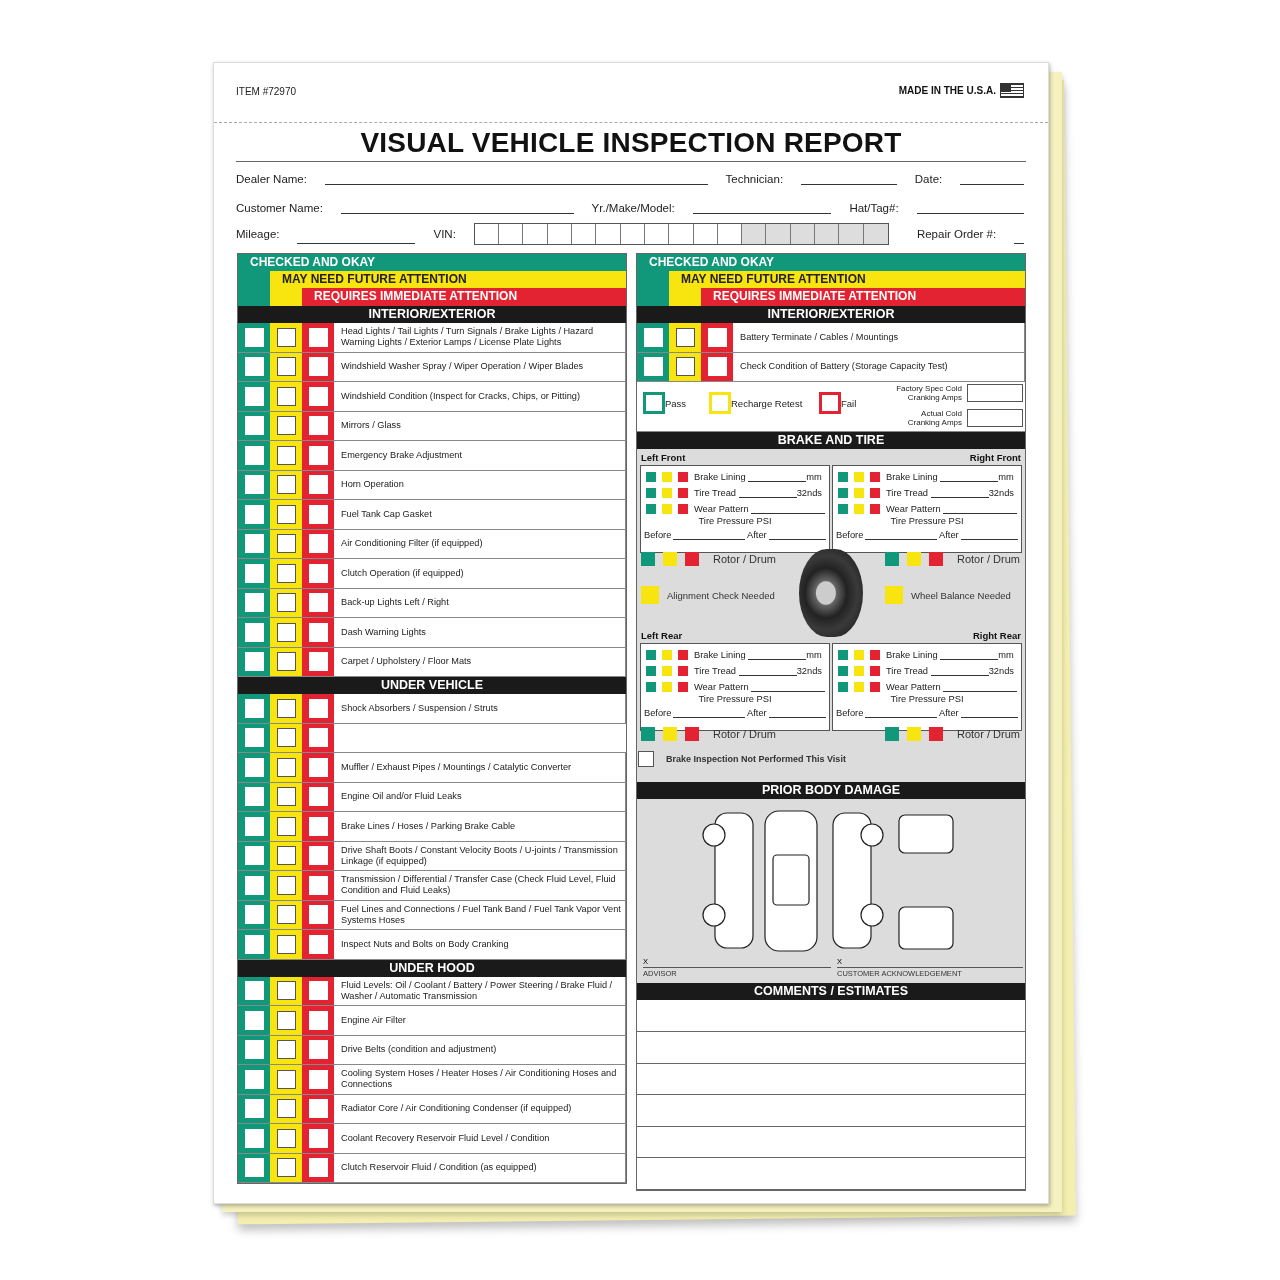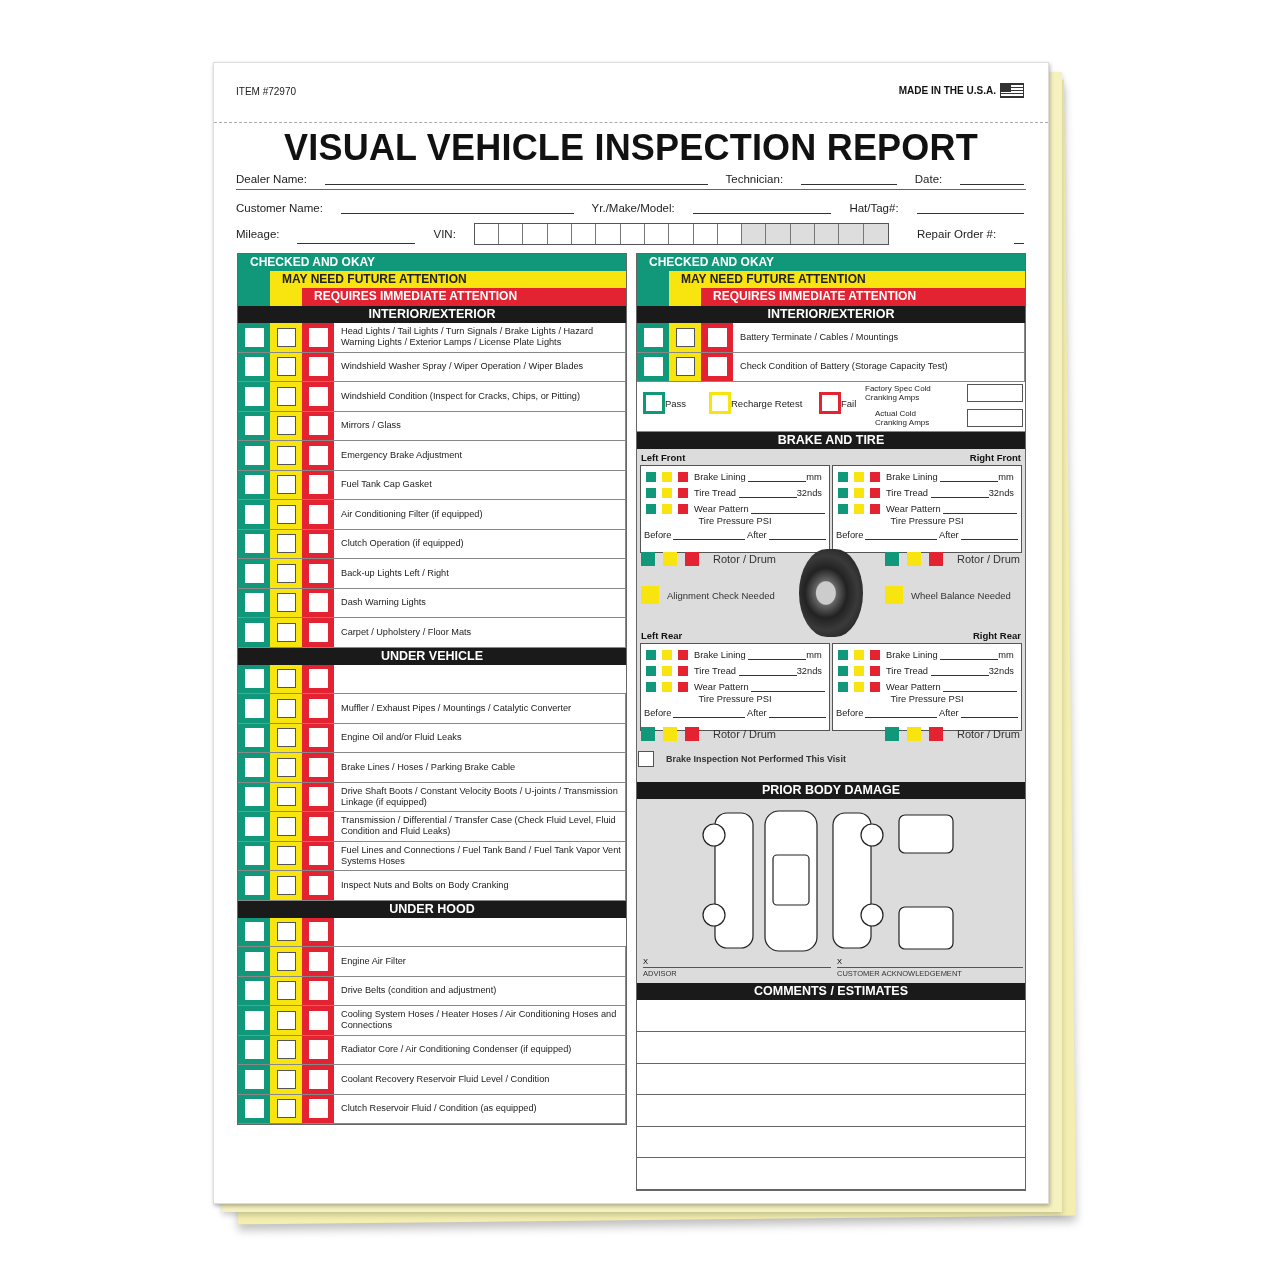--- a/index.html
+++ b/index.html
@@ -6,21 +6,21 @@
   body{width:1280px;height:1280px;background:#fff;font-family:"Liberation Sans",sans-serif;position:relative;overflow:hidden}
   .sheet-back2{position:absolute;left:232px;top:84px;width:838px;height:1136px;background:#f4efb0;transform:rotate(-0.6deg);box-shadow:0 6px 10px rgba(0,0,0,.25)}
   .sheet-back1{position:absolute;left:222px;top:72px;width:840px;height:1140px;background:#f6f2c0;box-shadow:0 3px 6px rgba(0,0,0,.2)}
   .sheet{position:absolute;left:213px;top:62px;width:836px;height:1142px;background:#fff;box-shadow:1px 2px 4px rgba(0,0,0,.3);border:1px solid #ddd}
   .abs{position:absolute}
   .item{left:22px;top:23px;font-size:10px;color:#222}
   .made{right:24px;top:20px;font-size:10px;font-weight:bold;display:flex;align-items:center;gap:4px;color:#111}
   .flag{width:24px;height:15px;background:repeating-linear-gradient(#333 0 1.5px,#fff 1.5px 3px);position:relative;border:1px solid #333}
   .flag::before{content:"";position:absolute;left:0;top:0;width:10px;height:8px;background:#333}
   .dash{left:0;right:0;top:59px;border-top:1px dashed #aaa}
-  .title{left:22px;right:22px;top:64px;text-align:center;font-size:36px;font-weight:bold;letter-spacing:0.2px;border-bottom:1px solid #666;padding-bottom:20px;color:#111}
+  .title{left:22px;right:22px;top:64px;text-align:center;font-size:28px;font-weight:bold;letter-spacing:0.2px;border-bottom:1px solid #666;padding-bottom:2px;color:#111}
   .row{left:22px;right:24px;display:flex;align-items:flex-end;font-size:11.5px;color:#222;gap:18px}
   .line{flex:1;border-bottom:1px solid #333;height:12px}
   .vin{display:flex;border:1px solid #555;height:22px}
   .vin span{width:24.3px;border-right:1px solid #777;background:#fff}
   .vin span.g{background:#ddd}
   .vin span:last-child{border-right:none}
   
   .col{position:absolute;width:390px}
   .lg{position:relative;height:52px}
   .lg .g{position:absolute;left:0;top:0;right:0;height:52px;background:#11977a}
@@ -32,21 +32,21 @@
   .hdr{background:#1a1a1a;color:#fff;font-weight:bold;font-size:12.5px;text-align:center;height:17px;line-height:17px}
   .irow{display:flex;height:29.5px;border-bottom:1px solid #888}
   .c{width:32px;display:flex;align-items:center;justify-content:center}
   .c.g{background:#11977a}.c.y{background:#f8e40e}.c.r{background:#e32331}
   .c i{display:block;width:19px;height:19px;background:#fff}
   .c.y i{border:1.5px solid #555}
   .txt{flex:1;background:#fff;font-size:9.2px;color:#222;display:flex;align-items:center;padding-left:7px;padding-right:4px;line-height:1.2;border-right:1px solid #888}
   .battery{height:50px;background:#fff;position:relative;border-bottom:1px solid #888}
   .bbox{position:absolute;top:10px;display:flex;align-items:center;font-size:9.5px;color:#222;}
   .bbox i{display:block;width:22px;height:22px;border:3px solid}
-  .amps{position:absolute;right:2px;font-size:8px;text-align:left;display:flex;align-items:center;gap:22px;line-height:1.15;color:#222}
+  .amps{position:absolute;right:2px;font-size:8px;text-align:right;display:flex;align-items:center;gap:5px;line-height:1.15;color:#222}
   .amps b{display:block;width:56px;height:18px;border:1px solid #555;background:#fff}
   .bt{background:#dcdcdc;position:relative;height:333px}
   .pos{position:absolute;font-size:9.5px;font-weight:bold;color:#111}
   .tb{position:absolute;width:190px;height:88px;border:1px solid #555;background:#fff;font-size:9.3px;color:#222}
   .tl{position:absolute;left:5px;display:flex;align-items:center;gap:0}
   .sq{display:inline-block;width:10px;height:10px;margin-right:6px}
   .sq.g{background:#11977a}.sq.y{background:#f8e40e}.sq.r{background:#e32331}
   .u{display:inline-block;border-bottom:1px solid #333;height:10px}
   .rotor{position:absolute;display:flex;align-items:center;font-size:11px;color:#333}
   .rotor .sq{width:14px;height:14px;margin-right:8px}
@@ -190,20 +190,32 @@
         <div class="irow">
           <div class="c g">
             <i></i>
           </div>
           <div class="c y">
             <i></i>
           </div>
           <div class="c r">
             <i></i>
           </div>
+          <div class="txt">Horn Operation</div>
+        </div>
+        <div class="irow">
+          <div class="c g">
+            <i></i>
+          </div>
+          <div class="c y">
+            <i></i>
+          </div>
+          <div class="c r">
+            <i></i>
+          </div>
           <div class="txt">Fuel Tank Cap Gasket</div>
         </div>
         <div class="irow">
           <div class="c g">
             <i></i>
           </div>
           <div class="c y">
             <i></i>
           </div>
           <div class="c r">
@@ -265,20 +277,32 @@
         <div class="irow">
           <div class="c g">
             <i></i>
           </div>
           <div class="c y">
             <i></i>
           </div>
           <div class="c r">
             <i></i>
           </div>
+          <div class="txt">Shock Absorbers / Suspension / Struts</div>
+        </div>
+        <div class="irow">
+          <div class="c g">
+            <i></i>
+          </div>
+          <div class="c y">
+            <i></i>
+          </div>
+          <div class="c r">
+            <i></i>
+          </div>
         </div>
         <div class="irow">
           <div class="c g">
             <i></i>
           </div>
           <div class="c y">
             <i></i>
           </div>
           <div class="c r">
             <i></i>
@@ -363,20 +387,21 @@
         <div class="irow">
           <div class="c g">
             <i></i>
           </div>
           <div class="c y">
             <i></i>
           </div>
           <div class="c r">
             <i></i>
           </div>
+          <div class="txt">Fluid Levels: Oil / Coolant / Battery / Power Steering / Brake Fluid / Washer / Automatic Transmission</div>
         </div>
         <div class="irow">
           <div class="c g">
             <i></i>
           </div>
           <div class="c y">
             <i></i>
           </div>
           <div class="c r">
             <i></i>

